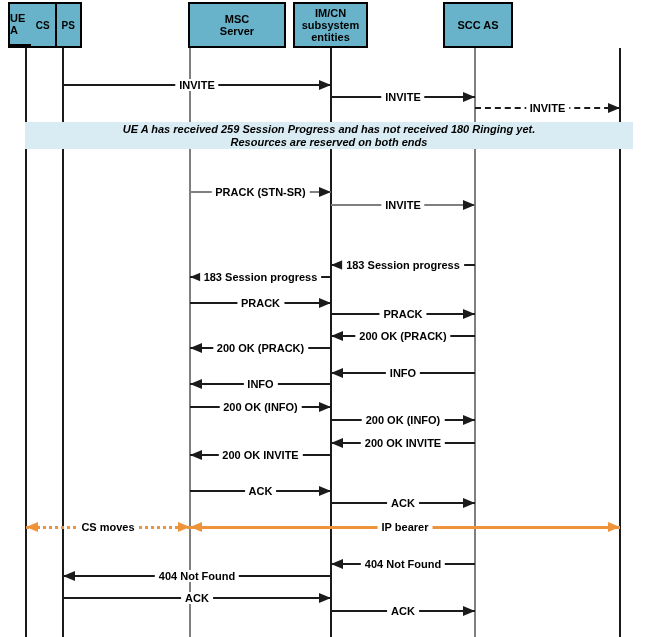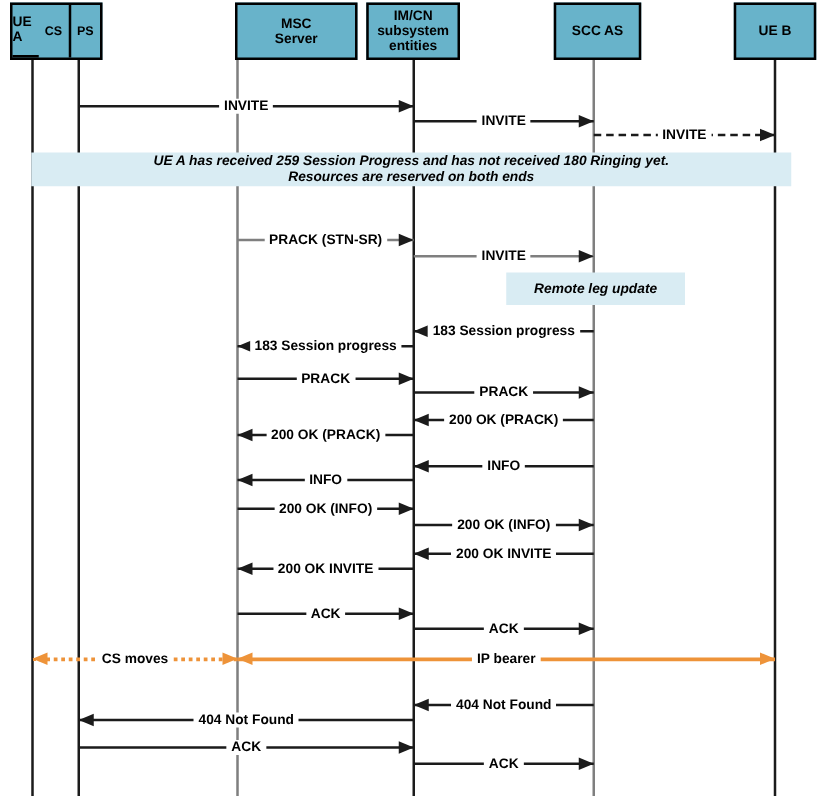--- a/index.html
+++ b/index.html
@@ -89,26 +89,22 @@
 Server</div>
     </div>
     <div class="actor" style="left: 293px; top: 2px; width: 75px; height: 46px;">
       <div class="actor-label">IM/CN
 subsystem
 entities</div>
     </div>
     <div class="actor" style="left: 443px; top: 2px; width: 70px; height: 46px;">
       <div class="actor-label">SCC AS</div>
     </div>
-    <div class="actor" style="left: 587px; top: 2px; width: 66px; height: 46px;">
-      <div class="actor-label">UE B</div>
-    </div>
     <div class="note" style="left: 25px; top: 122px; width: 608px; height: 27px;">UE A has received 259 Session Progress and has not received 180 Ringing yet.
 Resources are reserved on both ends</div>
-    <div class="note" style="left: 405px; top: 218px; width: 143px; height: 26px;">Remote leg update</div>
     <div class="msg solid" style="left: 63px; top: 85px; width: 268px;">
       <div class="line"></div>
       <div class="head r"></div>
       <div class="lbl">INVITE</div>
     </div>
     <div class="msg solid" style="left: 331px; top: 97px; width: 144px;">
       <div class="line"></div>
       <div class="head r"></div>
       <div class="lbl">INVITE</div>
     </div>

